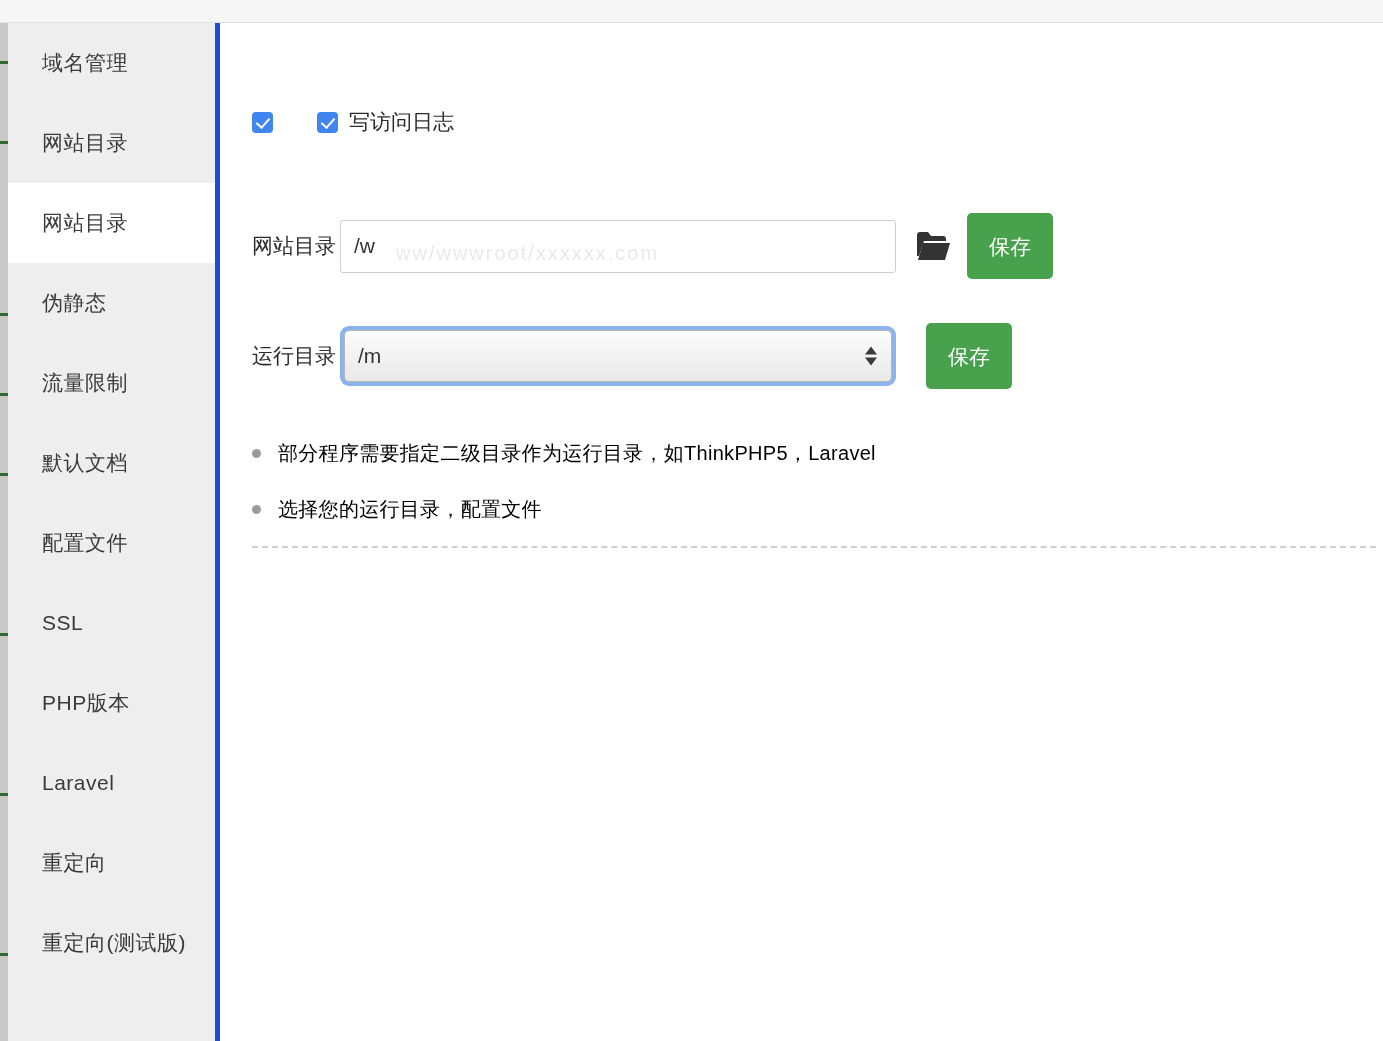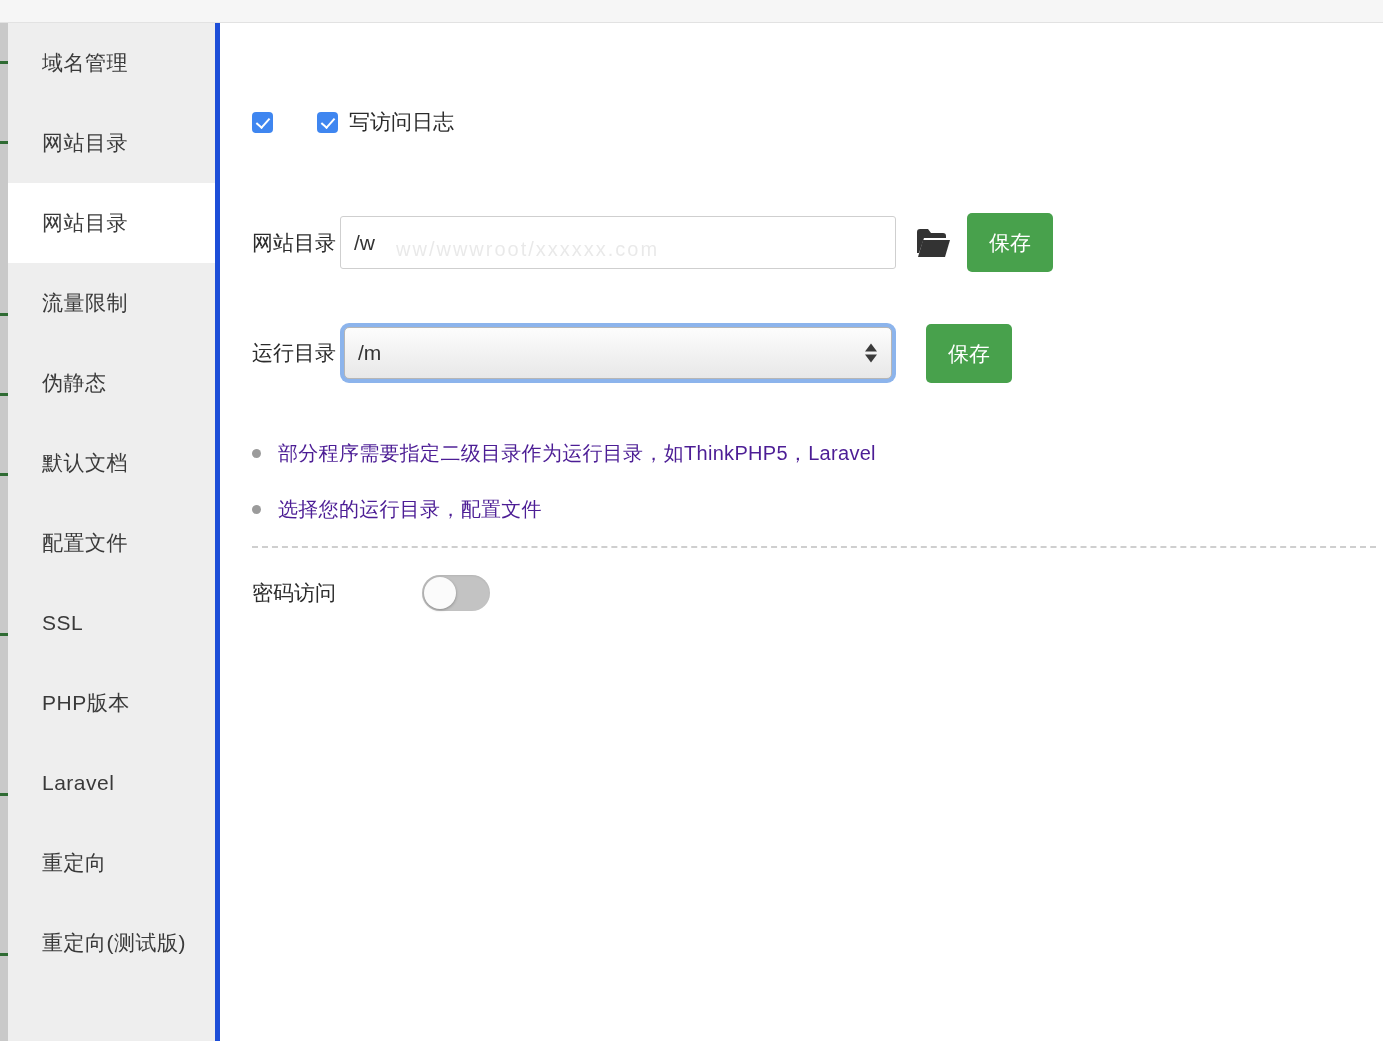--- a/index.html
+++ b/index.html
@@ -188,21 +188,21 @@
   }
 
   .btn-save {
     margin-left: 17px;
     background: #48a14c;
     color: #ffffff;
     font-size: 21px;
     border: none;
     border-radius: 5px;
     padding: 0 22px;
-    height: 59px;
+    height: 66px;
     line-height: 53px;
     cursor: pointer;
     font-family: inherit;
     white-space: nowrap;
   }
   .btn-save.run { margin-left: 30px; }
 
   
   .select-focus {
     position: relative;
@@ -261,21 +261,21 @@
   .dot {
     width: 9px; height: 9px;
     border-radius: 50%;
     background: #9b9b9b;
     margin-top: 11px;
     margin-right: 17px;
     flex: 0 0 auto;
   }
   .note-text {
     font-size: 20px;
-    color: #4c1d95;
+    color: #000000;
     line-height: 1.5;
     letter-spacing: 0.3px;
   }
 
   
   .divider {
     position: absolute;
     left: 31px; top: 523px;
     width: 1124px;
     border-top: 2px dashed #cfcfcf;
@@ -334,24 +334,24 @@
     <div class="side-item">
         <span>域名管理</span>
       </div>
     <div class="side-item">
         <span>网站目录</span>
       </div>
     <div class="side-item active">
         <span>网站目录</span>
       </div>
     <div class="side-item">
+        <span>伪静态</span>
+      </div>
+    <div class="side-item">
         <span>流量限制</span>
-      </div>
-    <div class="side-item">
-        <span>伪静态</span>
       </div>
     <div class="side-item">
         <span>默认文档</span>
       </div>
     <div class="side-item">
         <span>配置文件</span>
       </div>
     <div class="side-item">
         <span>SSL</span>
       </div>
@@ -418,21 +418,15 @@
         <span class="note-text">部分程序需要指定二级目录作为运行目录，如ThinkPHP5，Laravel</span>
       </div>
       <div class="note">
         <span class="dot"></span>
         <span class="note-text">选择您的运行目录，配置文件</span>
       </div>
     </div>
 
     <div class="divider"></div>
 
-    <div class="toggle-row">
-      <span class="toggle-label">密码访问</span>
-      <span class="toggle">
-        <span class="knob"></span>
-      </span>
-    </div>
 
   </main>
 </div>
 
 </body></html>

